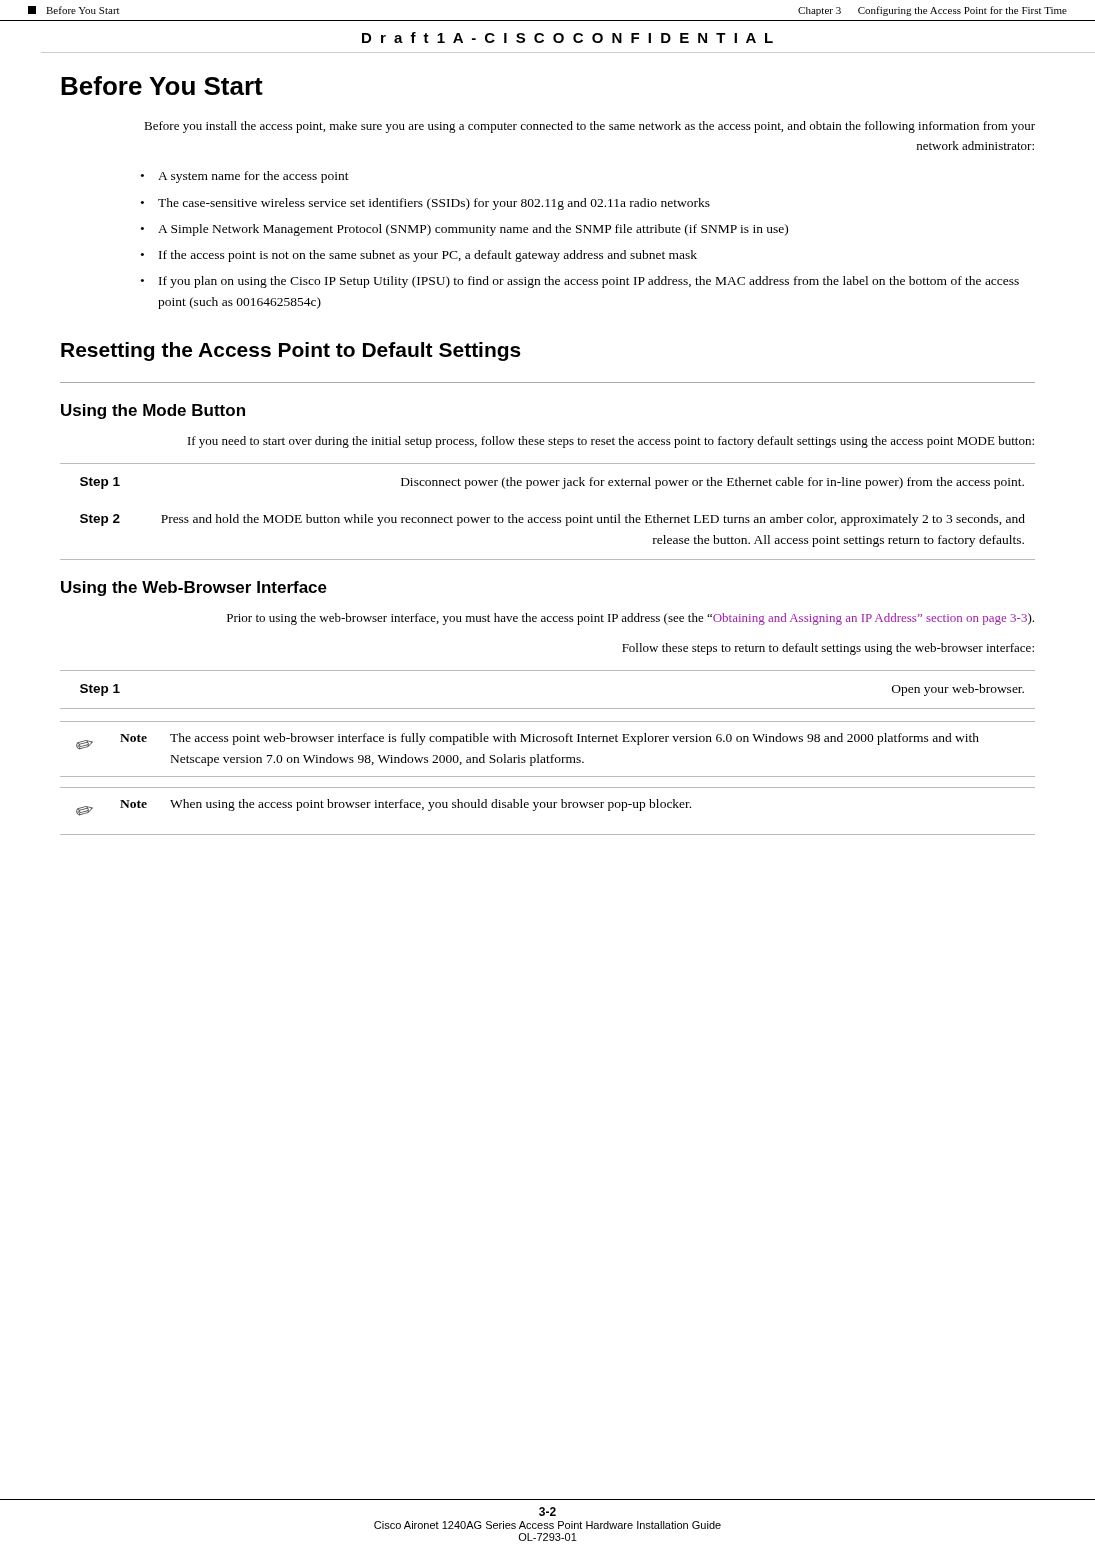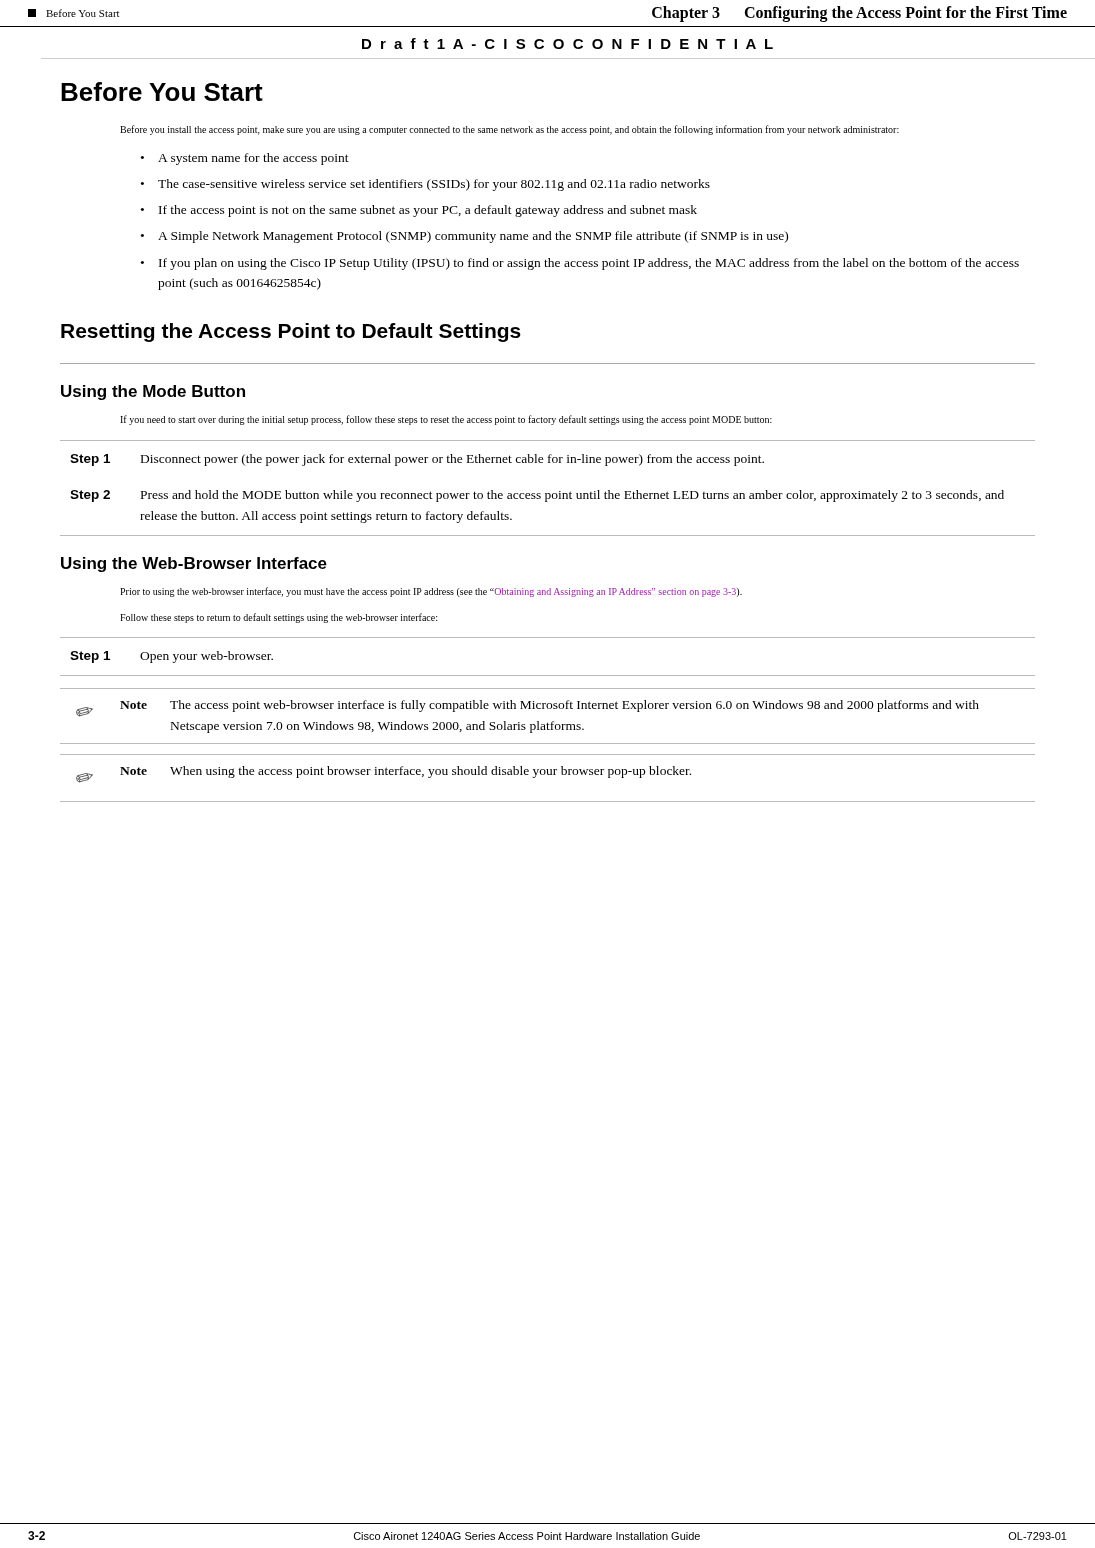--- a/index.html
+++ b/index.html
@@ -28,22 +28,21 @@
       gap: 6px;
     }
     .header-bullet {
       width: 8px;
       height: 8px;
       background: #000;
       display: inline-block;
       margin-right: 4px;
     }
     .header-right {
-      font-size: 16px;
-      font-weight: bold;
+      font-size: 11px;
     }
 
     
     .draft-banner {
       text-align: center;
       font-size: 15px;
       font-weight: bold;
       letter-spacing: 2px;
       padding: 8px 0 6px 0;
       border-bottom: 1px solid #ccc;
@@ -60,24 +59,25 @@
     .page-title {
       font-size: 26px;
       font-weight: bold;
       margin-top: 18px;
       margin-bottom: 14px;
       font-family: Arial, sans-serif;
     }
 
     
     .body-text {
-      font-size: 10px;
+      font-size: 13px;
       line-height: 1.55;
       margin-bottom: 10px;
       margin-left: 60px;
+      text-align: right;
     }
 
     
     .bullet-list {
       margin-left: 80px;
       margin-bottom: 10px;
       font-family: Liberation Serif, serif;
     }
     .bullet-list li {
       list-style: none;
@@ -119,20 +119,21 @@
       border-top: 1.5px solid #bbb;
       border-bottom: 1.5px solid #bbb;
       margin: 12px 0 12px 0;
       border-collapse: collapse;
     }
     .steps-table td {
       padding: 8px 10px;
       vertical-align: top;
       font-size: 13.5px;
       line-height: 1.55;
+      text-align: right;
     }
     .step-label {
       font-weight: bold;
       white-space: nowrap;
       width: 70px;
       font-family: Arial, sans-serif;
       font-size: 13px;
     }
     .step-content {
       padding-left: 10px;
@@ -189,20 +190,21 @@
       bottom: 0;
       left: 0;
       right: 0;
       border-top: 1.5px solid #000;
       display: flex;
       justify-content: space-between;
       align-items: center;
       padding: 5px 28px;
       font-size: 11px;
       font-family: Arial, sans-serif;
+      flex-direction: column;
     }
     .footer-page-num {
       font-weight: bold;
       font-size: 12px;
     }
   </style>
 </head>
 <body>
 
 <div class="page-header">
@@ -221,22 +223,22 @@
 
 <div class="content">
 
   <div class="page-title">Before You Start</div>
 
   <div class="body-text">Before you install the access point, make sure you are using a computer connected to the same network as the access point, and obtain the following information from your network administrator:</div>
 
   <ul class="bullet-list">
     <li>A system name for the access point</li>
     <li>The case-sensitive wireless service set identifiers (SSIDs) for your 802.11g and 02.11a radio networks</li>
+    <li>A Simple Network Management Protocol (SNMP) community name and the SNMP file attribute (if SNMP is in use)</li>
     <li>If the access point is not on the same subnet as your PC, a default gateway address and subnet mask</li>
-    <li>A Simple Network Management Protocol (SNMP) community name and the SNMP file attribute (if SNMP is in use)</li>
     <li>If you plan on using the Cisco IP Setup Utility (IPSU) to find or assign the access point IP address, the MAC address from the label on the bottom of the access point (such as 00164625854c)</li>
   </ul>
 
   <div class="section-heading">Resetting the Access Point to Default Settings</div>
 
   <div class="subsection-heading">Using the Mode Button</div>
   <div class="body-text">If you need to start over during the initial setup process, follow these steps to reset the access point to factory default settings using the access point MODE button:</div>
 
   <table class="steps-table">
     <tbody>

